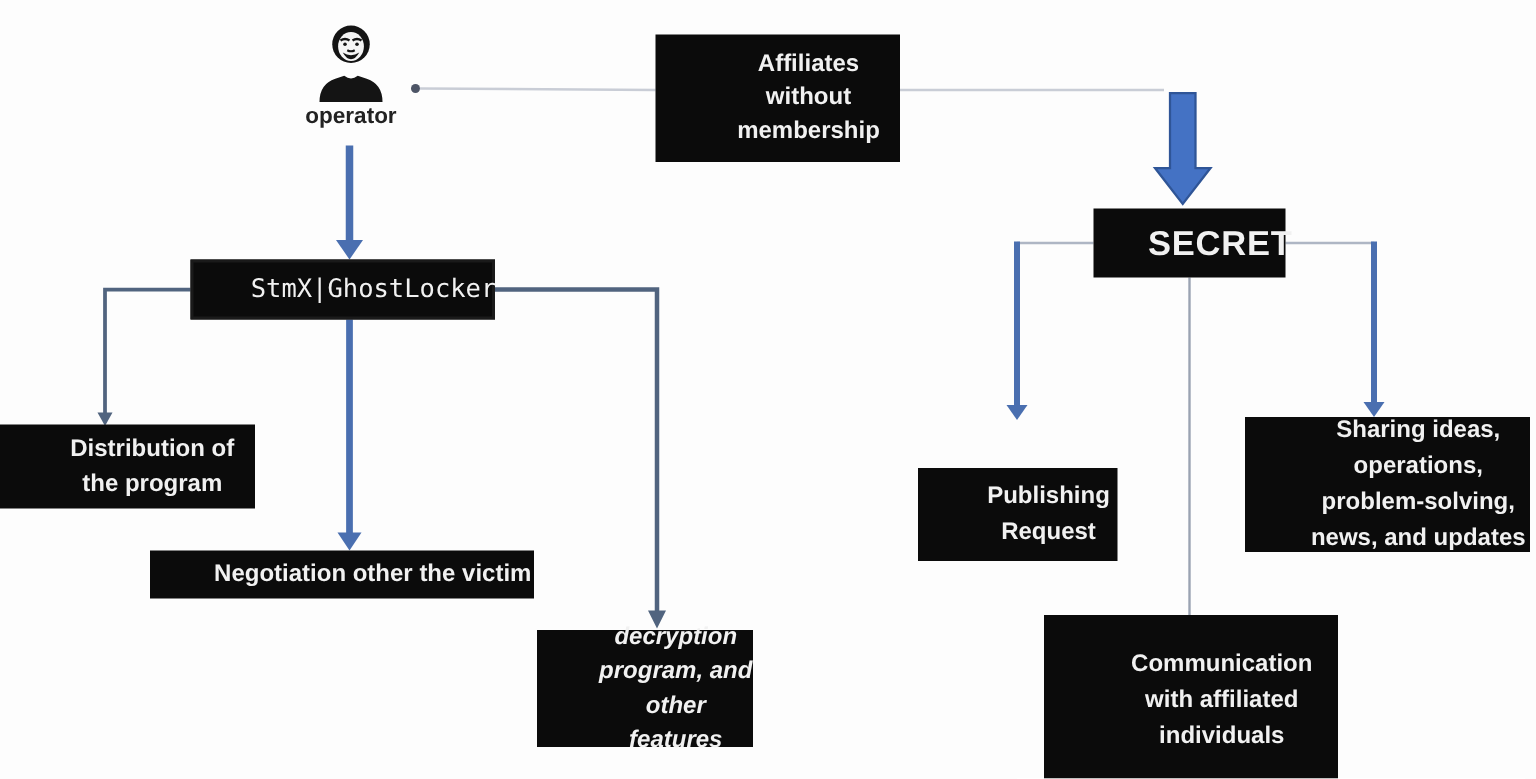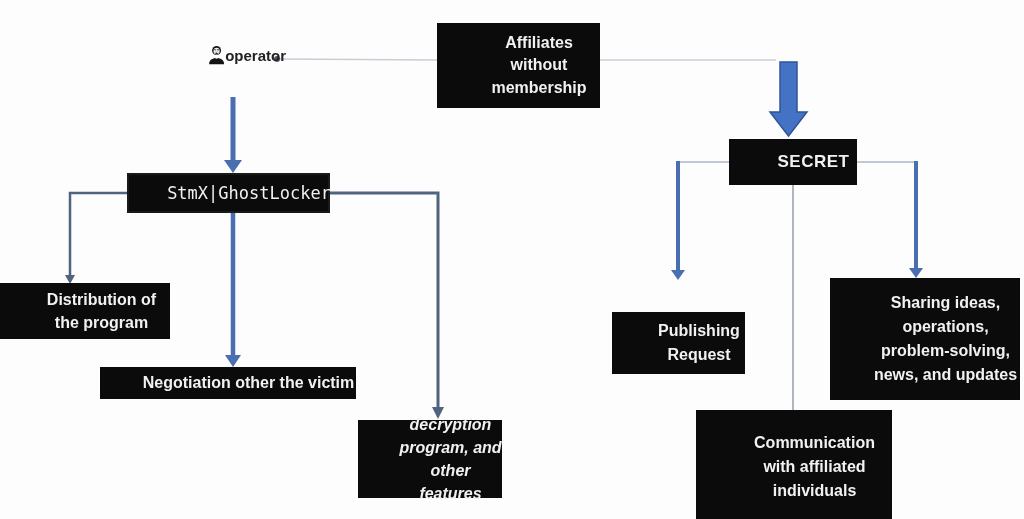--- a/index.html
+++ b/index.html
@@ -6,32 +6,32 @@
   .stage{
     position:relative;width:1024px;height:519px;overflow:hidden;
     background:#fdfdfd;font-family:"Liberation Sans",sans-serif;
   }
   .node{
     position:absolute;background:#0b0b0b;color:#f1f1f1;
     display:flex;align-items:center;justify-content:center;text-align:center;
     font-weight:bold;box-sizing:border-box;padding-left:41px;
   }
   .node-affiliates{left:437px;top:23px;width:163px;height:85px;font-size:16px;line-height:1.4;}
-  .node-secret{left:729px;top:139px;width:128px;height:46px;font-size:17px;letter-spacing:.5px;}
+  .node-secret{left:729px;top:139px;width:128px;height:46px;font-size:23px;letter-spacing:.5px;}
   .node-stmx{left:127px;top:173px;width:203px;height:40px;font-size:17px;
     font-family:"DejaVu Sans Mono",monospace;font-weight:normal;border:2px solid #1a1a1a;}
   .node-distribution{left:-8px;top:283px;width:178px;height:56px;font-size:16px;line-height:1.45;}
   .node-negotiation{left:100px;top:367px;width:256px;height:32px;font-size:16px;}
   .node-decryption{left:358px;top:420px;width:144px;height:78px;font-size:16px;line-height:1.45;font-style:italic;}
   .node-publishing{left:612px;top:280px;width:133px;height:62px;font-size:16px;line-height:1.5;margin-top:32px;}
-  .node-sharing{left:830px;top:278px;width:190px;height:122px;font-size:16px;line-height:1.5;}
+  .node-sharing{left:830px;top:278px;width:190px;height:90px;font-size:16px;line-height:1.5;}
   .node-communication{left:696px;top:410px;width:196px;height:114px;font-size:16px;line-height:1.5;}
   .operator{
-    position:absolute;left:208px;top:16px;width:78px;height:78px;
-    display:flex;align-items:center;justify-content:center;
+    position:absolute;left:195px;top:16px;width:78px;height:78px;
+    display:flex;flex-direction:column;align-items:center;
   }
   .operator-label{
     font-weight:bold;color:#222;font-size:15px;margin-top:1px;
   }
   svg.wires{position:absolute;left:0;top:0;width:1024px;height:519px;pointer-events:none;}
 </style>
 </head>
 <body>
 
 <div class="stage">

